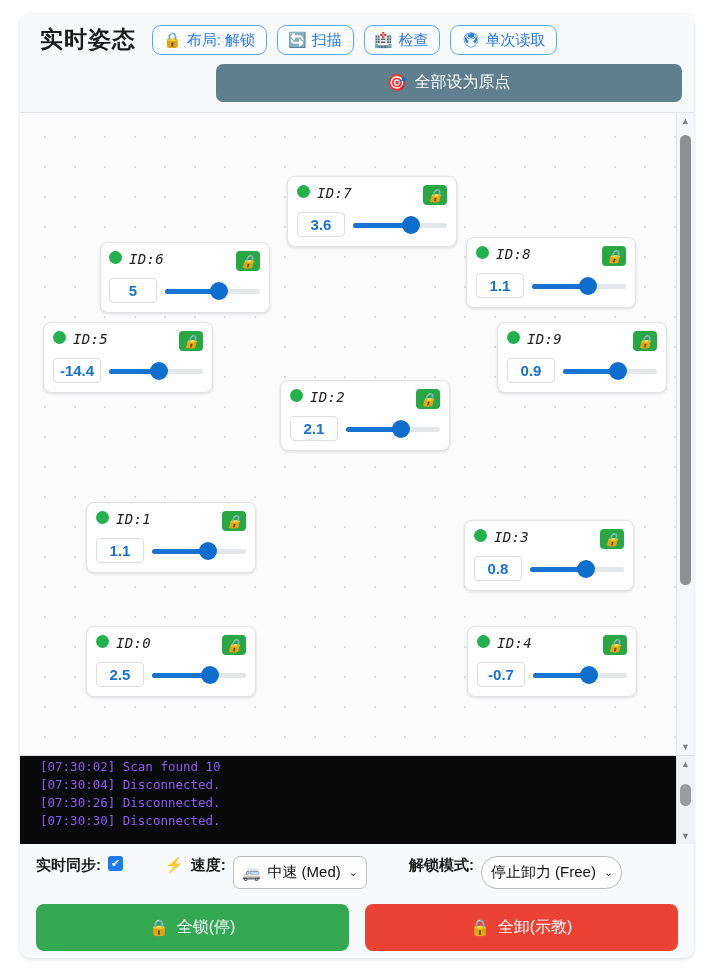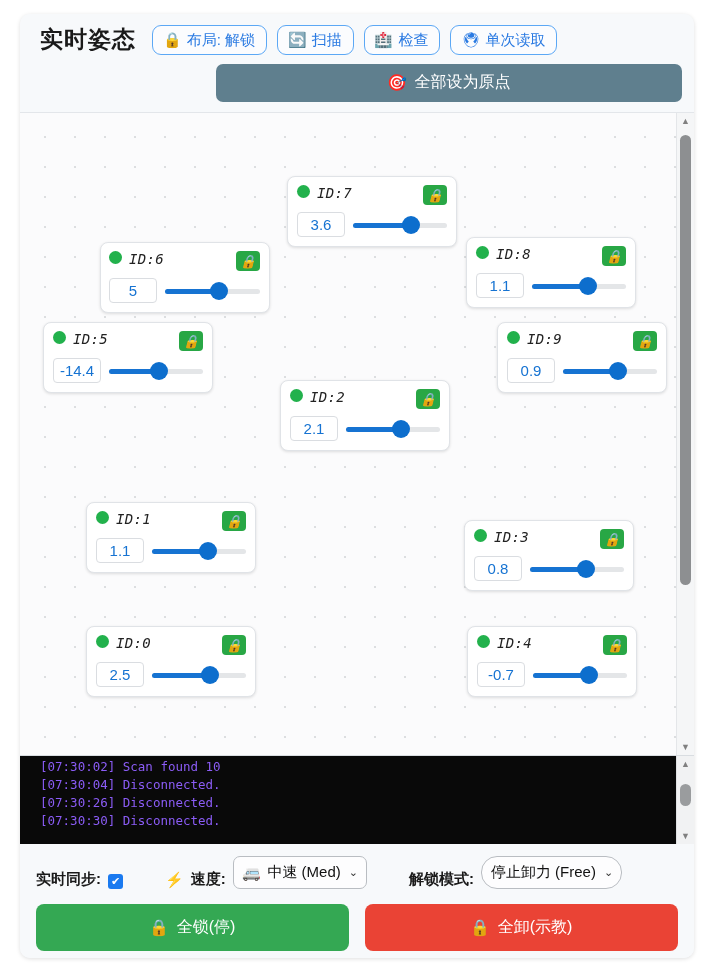--- a/index.html
+++ b/index.html
@@ -148,21 +148,21 @@
     align-items: center;
     gap: 8px;
   }
   .val {
     width: 48px;
     box-sizing: border-box;
     border: 1px solid #dadde1;
     border-radius: 4px;
     background: #fff;
     color: #1673d2;
-    font-weight: normal;
+    font-weight: bold;
     font-size: 15px;
     text-align: center;
     padding: 3px 2px;
     font-family: "Liberation Sans", sans-serif;
   }
   .slider {
     position: relative;
     flex: 1;
     height: 18px;
   }
@@ -258,21 +258,21 @@
 
   
   .footer {
     flex: 1;
     background: #f7f9fb;
     padding: 12px 16px 0;
     box-sizing: border-box;
   }
   .ctrl-row {
     display: flex;
-    align-items: flex-end;
+    align-items: flex-start;
     gap: 7px;
     font-size: 15px;
     color: #1a1a1a;
   }
   .ctrl-label { font-weight: bold; white-space: nowrap; }
   .chk {
     width: 15px; height: 15px;
     background: #1a7af0;
     border-radius: 3px;
     display: flex;

